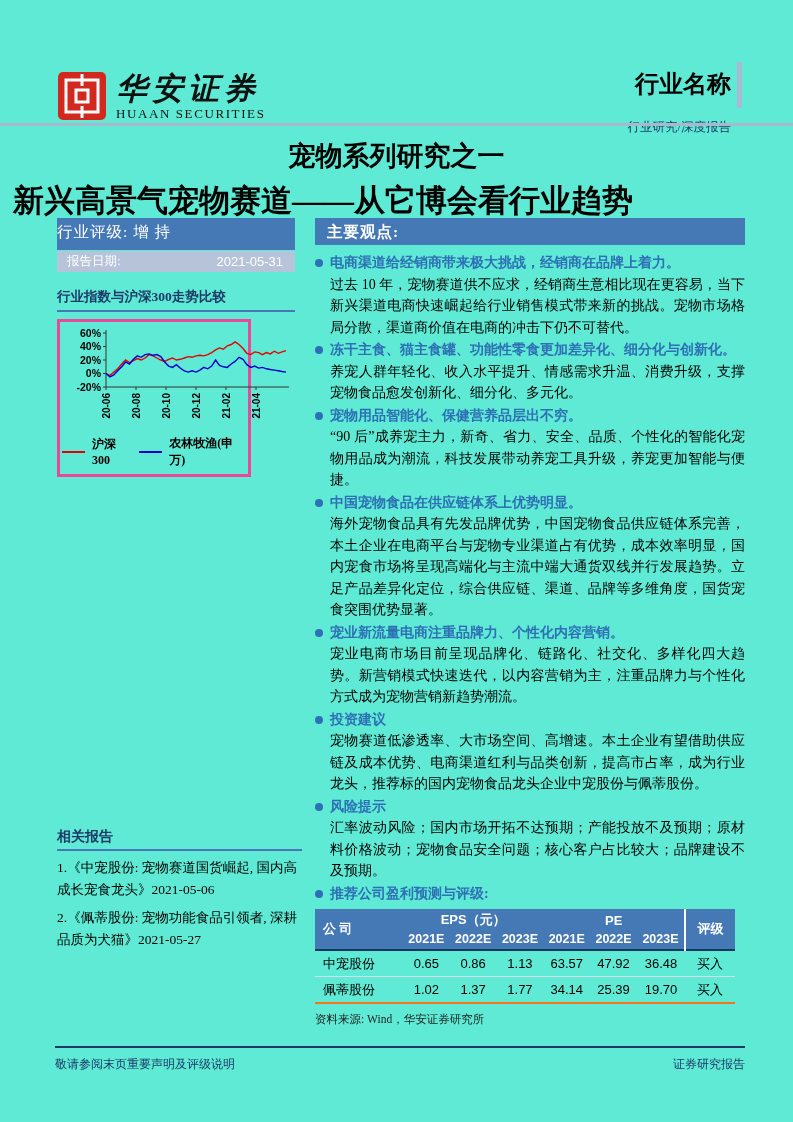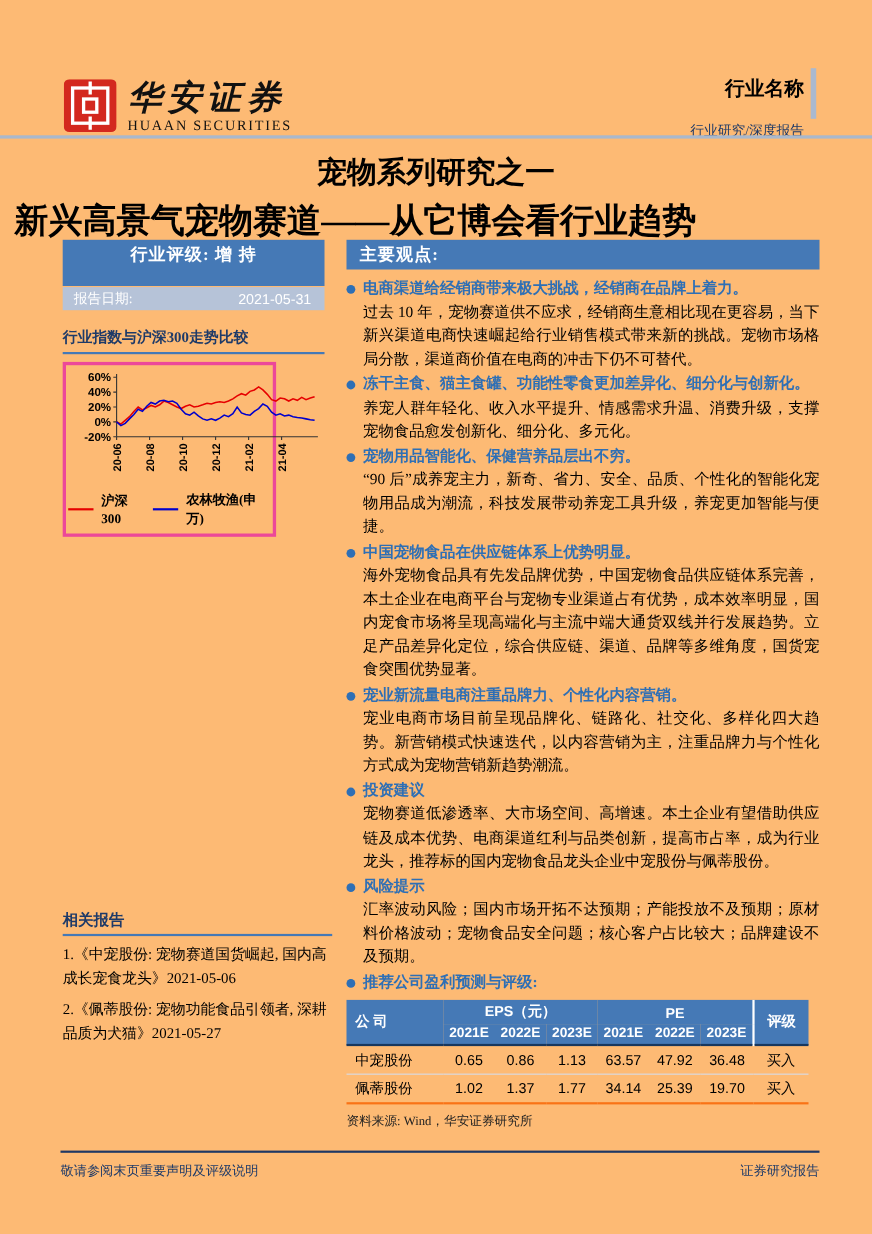--- a/index.html
+++ b/index.html
@@ -1,37 +1,37 @@
 <!DOCTYPE html>
 <html><head>
 <meta charset="utf-8">
 <style>
   * { margin:0; padding:0; box-sizing:border-box; }
   body { background:#888; font-family:"Liberation Serif","DejaVu Serif",serif; }
-  .page { position:relative; width:793px; height:1122px; background:#fdba74; margin:0 auto; overflow:hidden; }
+  .page { position:relative; width:793px; height:1122px; background:#5eead4; margin:0 auto; overflow:hidden; }
 
   
   .logo-row { position:absolute; left:58px; top:72px; display:flex; align-items:flex-start; }
   .seal { width:48px; height:48px; }
   .brand { margin-left:10px; }
   .brand-cn { font-size:31px; font-weight:bold; color:#111; letter-spacing:5px; line-height:34px; font-style:italic; }
   .brand-en { font-size:13px; color:#111; letter-spacing:1.6px; line-height:15px; }
   .mast-right { position:absolute; right:62px; top:68px; text-align:right; }
-  .industry-name { font-size:18px; font-weight:bold; color:#000; font-family:"Liberation Sans","DejaVu Sans",sans-serif; }
+  .industry-name { font-size:24px; font-weight:bold; color:#000; font-family:"Liberation Sans","DejaVu Sans",sans-serif; }
   .report-type { font-size:12.5px; color:#1e3a68; margin-top:19px; }
   .mast-vbar { position:absolute; left:737px; top:62px; width:5px; height:46px; background:#aab9cf; }
   .top-rule { position:absolute; left:0; top:123px; width:793px; height:3px; background:#a9b8cc; }
 
   
   .title1 { position:absolute; left:0; top:138px; width:793px; text-align:center; font-size:27px; font-weight:bold; color:#000; }
   .title2 { position:absolute; left:0; top:180px; width:646px; text-align:center; font-size:31px; font-weight:bold; color:#000; }
 
   
   .left-col { position:absolute; left:57px; top:218px; width:238px; }
-  .rating-bar { height:42px; background:#4579b6; color:#fff; font-weight:bold; font-size:15.5px; text-align:center; line-height:27px; letter-spacing:1px; }
+  .rating-bar { height:32px; background:#4579b6; color:#fff; font-weight:normal; font-size:15.5px; text-align:left; line-height:27px; letter-spacing:1px; }
   .date-bar { height:21px; background:#b6c3d8; color:#fff; font-size:12.5px; display:flex; justify-content:space-between; align-items:center; padding:0 12px 0 10px; margin-top:1px; }
   .date-value { font-size:13px; font-family:"Liberation Sans","DejaVu Sans",sans-serif; }
   .chart-title { margin-top:16px; font-size:13.5px; font-weight:bold; color:#1e3a68; }
   .chart-rule { margin-top:4px; height:2px; background:#4579b6; }
   .chart-box { margin-top:7px; width:194px; border:3px solid #ec4899; padding:4px 2px 5px 2px; }
   .legend { display:flex; justify-content:center; align-items:center; gap:7px; margin-top:1px; }
   .legend-swatch { display:inline-block; width:24px; height:2px; }
   .legend-label { font-size:12px; font-weight:bold; color:#000; }
 
   .related { position:absolute; left:57px; top:828px; width:245px; }

